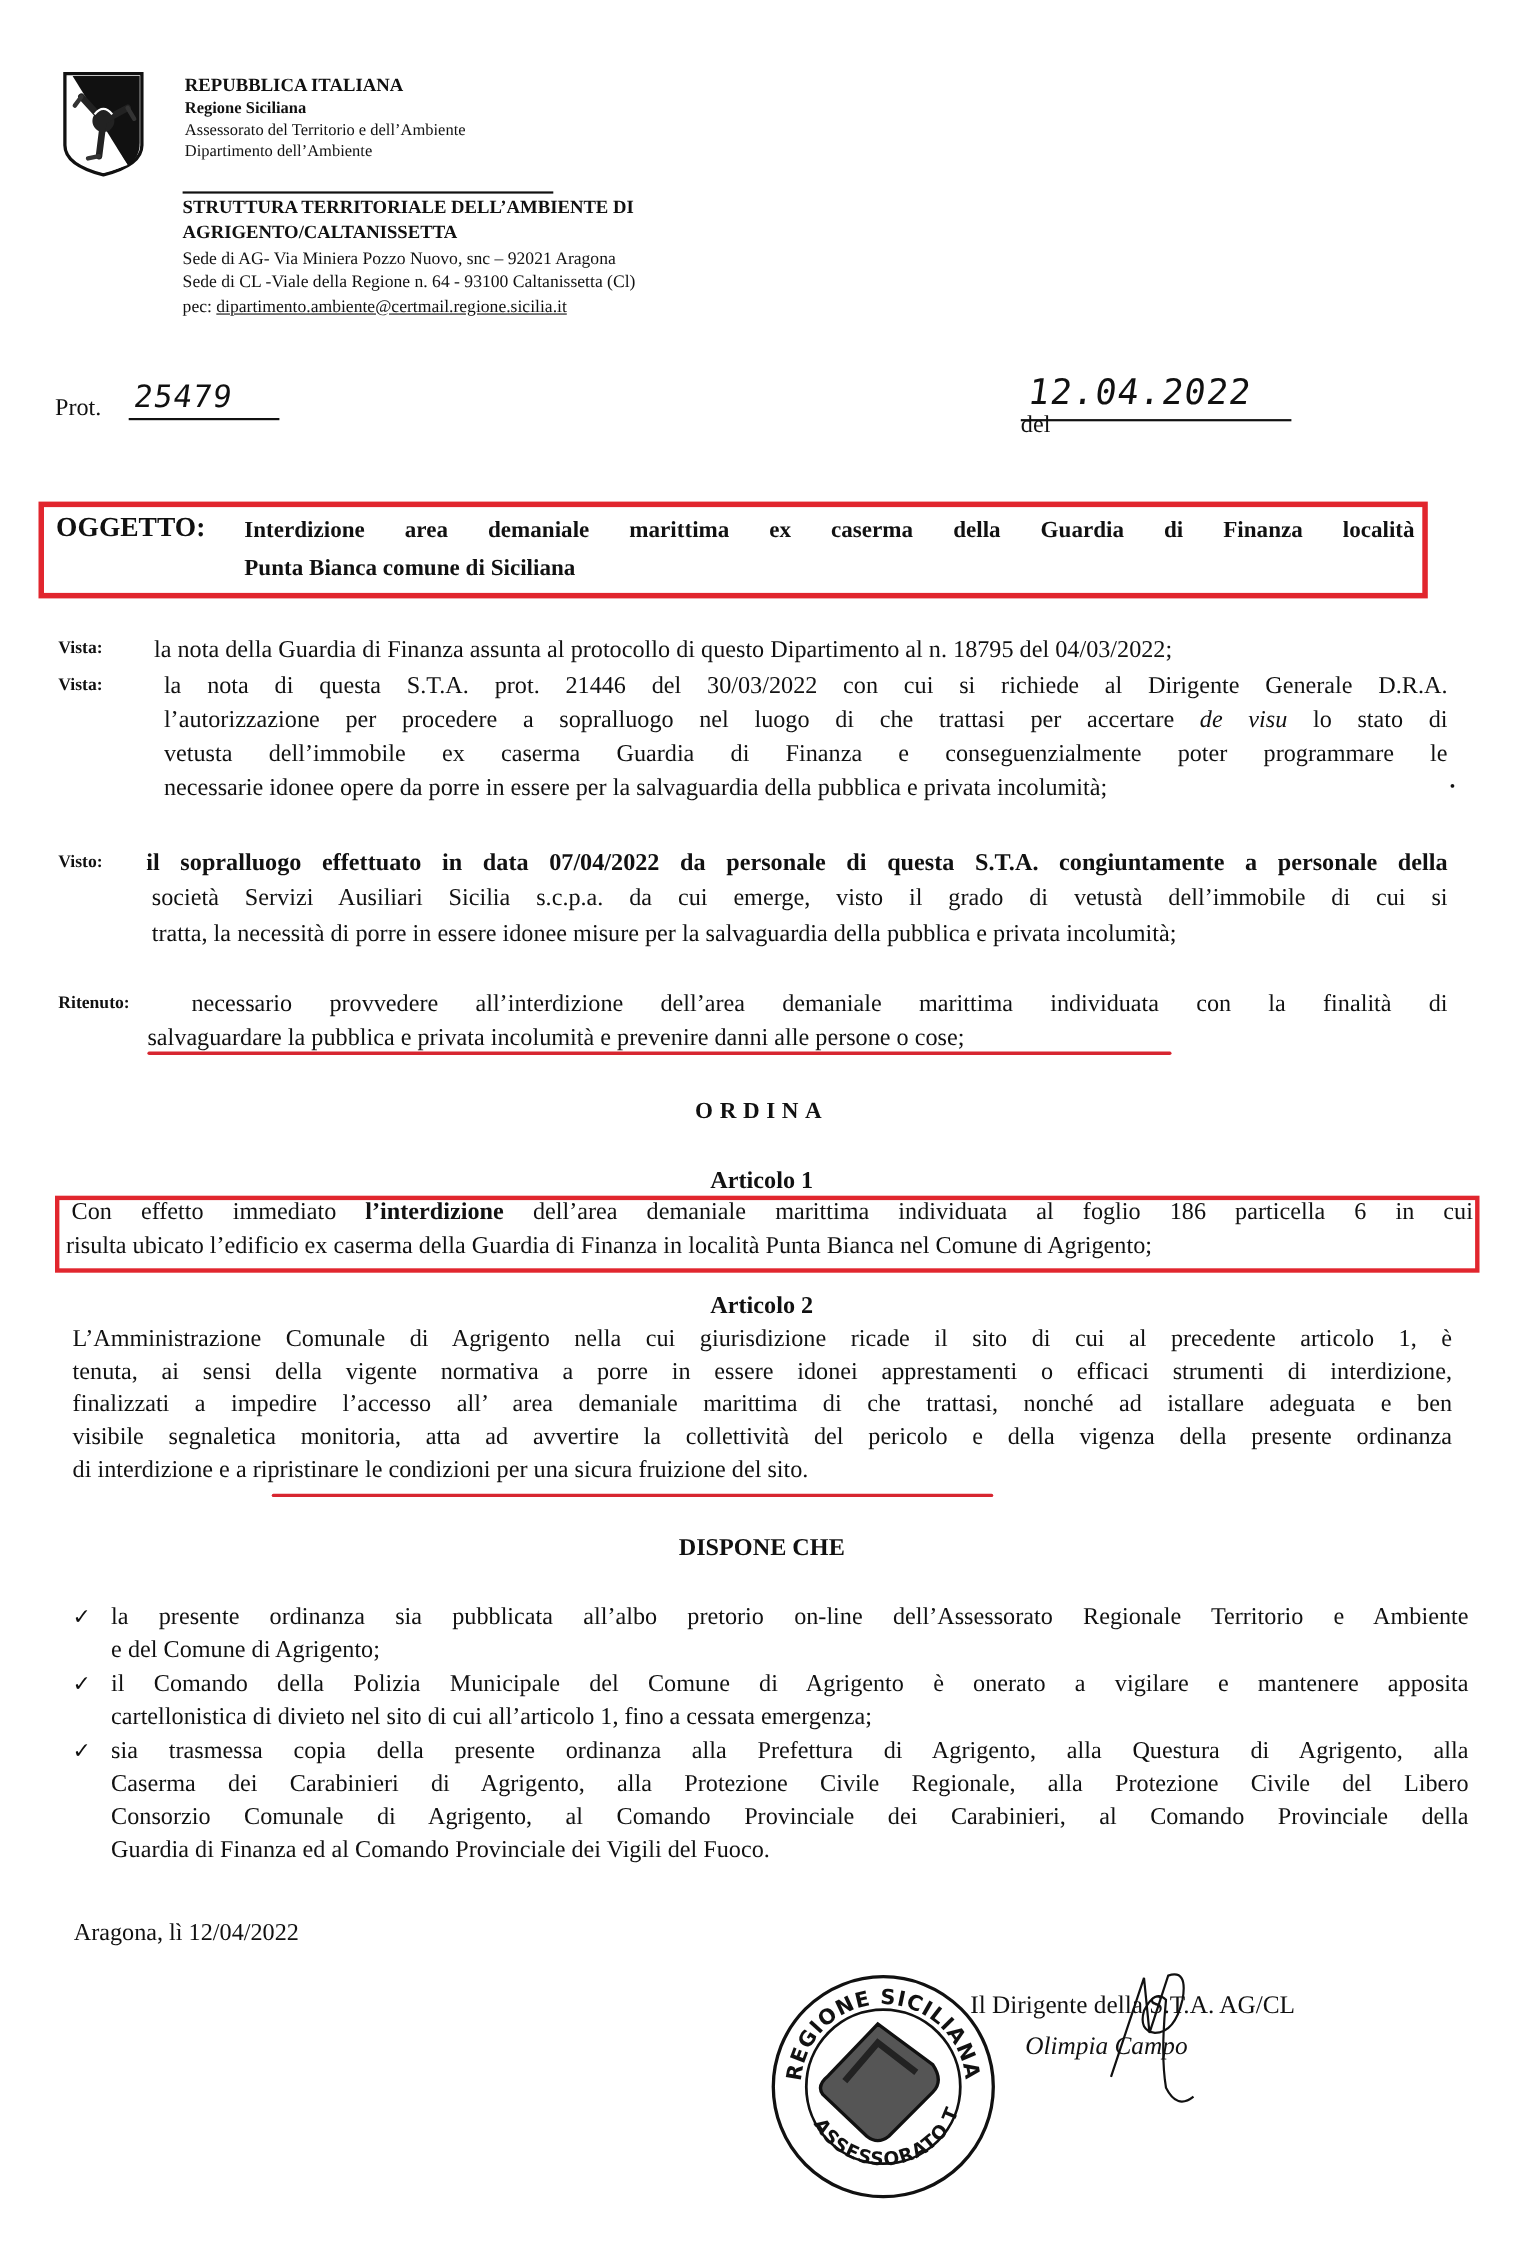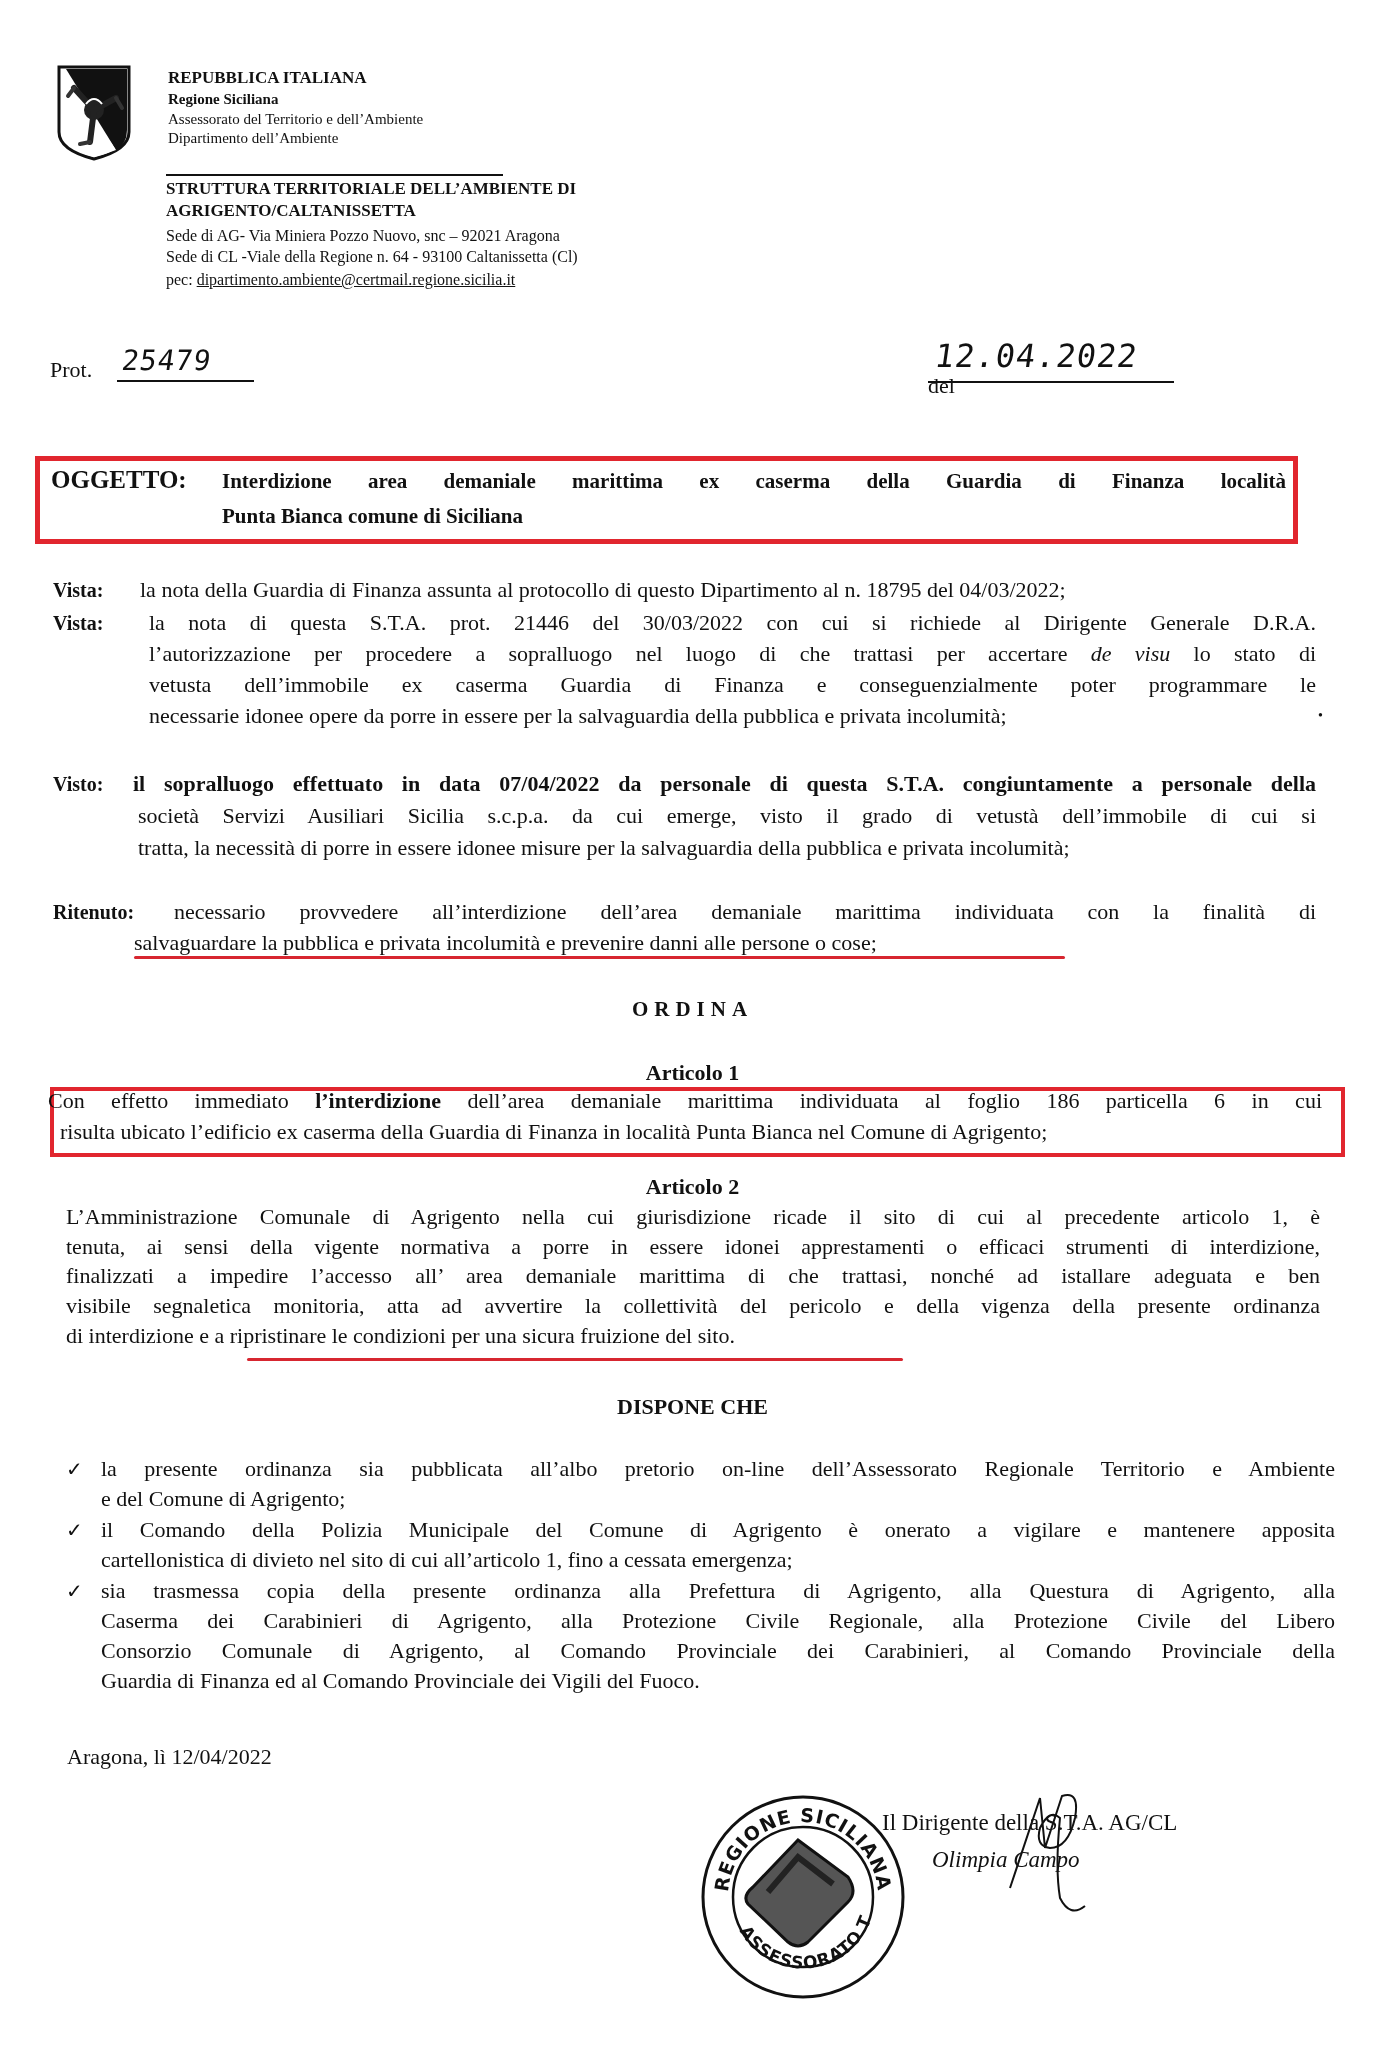--- a/index.html
+++ b/index.html
@@ -5,21 +5,21 @@
   html, body { margin:0; padding:0; background:#ffffff; }
   body { width:1385px; height:2048px; position:relative; overflow:hidden;
          font-family:"Liberation Serif", "DejaVu Serif", serif; color:#111; }
   .abs { position:absolute; white-space:nowrap; }
   .hdr { font-size:16px; line-height:16px; }
   .hdr b { font-weight:700; }
   .line { position:absolute; font-size:22px; line-height:22px; white-space:nowrap; }
   .just { text-align:justify; text-align-last:justify; white-space:normal; }
   .bold { font-weight:700; }
   .ital { font-style:italic; }
-  .label { position:absolute; font-size:20px; line-height:22px; font-weight:700; white-space:nowrap; }
+  .label { position:absolute; font-size:16px; line-height:22px; font-weight:700; white-space:nowrap; }
   .redbox { position:absolute; border:5px solid #e1262e; box-sizing:border-box; }
   .redline { position:absolute; height:3px; background:#d72630; border-radius:2px; }
   .blackline { position:absolute; height:2px; background:#111; }
   .center { position:absolute; left:0; width:1385px; text-align:center; font-size:22px; line-height:22px; font-weight:700; }
   .check { position:absolute; font-size:20px; line-height:22px; font-family:"DejaVu Sans", sans-serif; }
   .handwrite { font-family:"DejaVu Sans Mono", monospace; font-size:28px; line-height:28px; transform:skewX(-8deg); letter-spacing:1px; }
 </style>
 </head>
 <body>
 
@@ -87,21 +87,21 @@
   <div class="label" style="left:53px;top:901px;">Ritenuto:</div>
   <div class="line just" style="left:174px;top:901px;width:1142px;">necessario provvedere all’interdizione dell’area demaniale marittima individuata con la finalità di</div>
   <div class="line" style="left:134px;top:932px;">salvaguardare la pubblica e privata incolumità e prevenire danni alle persone o cose;</div>
   <div class="redline" style="left:134px;top:956px;width:931px;"></div>
 </div>
 
 <div class="center" style="top:998px;letter-spacing:6px;font-size:21px;">ORDINA</div>
 <div class="center" style="top:1062px;">Articolo 1</div>
 
 <div class="redbox" style="left:50px;top:1087px;width:1295px;height:70px;border-width:4px;"></div>
-<div class="line just" style="left:48px;top:1090px;width:1274px;"><span>Con effetto immediato </span><span class="bold">l’interdizione</span><span> dell’area demaniale marittima individuata al foglio 186 particella 6 in cui</span></div>
+<div class="line just" style="left:65px;top:1090px;width:1274px;"><span>Con effetto immediato </span><span class="bold">l’interdizione</span><span> dell’area demaniale marittima individuata al foglio 186 particella 6 in cui</span></div>
 <div class="line" style="left:60px;top:1121px;">risulta ubicato l’edificio ex caserma della Guardia di Finanza in località Punta Bianca nel Comune di Agrigento;</div>
 
 <div class="center" style="top:1176px;">Articolo 2</div>
 <div>
   <div class="line just" style="left:66px;top:1206px;width:1254px;">L’Amministrazione Comunale di Agrigento nella cui giurisdizione ricade il sito di cui al precedente articolo 1, è</div>
   <div class="line just" style="left:66px;top:1236px;width:1254px;">tenuta, ai sensi della vigente normativa a porre in essere idonei apprestamenti o efficaci strumenti di interdizione,</div>
   <div class="line just" style="left:66px;top:1265px;width:1254px;">finalizzati a impedire l’accesso all’ area demaniale marittima di che trattasi, nonché ad istallare adeguata e ben</div>
   <div class="line just" style="left:66px;top:1295px;width:1254px;">visibile segnaletica monitoria, atta ad avvertire la collettività del pericolo e della vigenza della presente ordinanza</div>
   <div class="line" style="left:66px;top:1325px;">di interdizione e a ripristinare le condizioni per una sicura fruizione del sito.</div>
   <div class="redline" style="left:247px;top:1358px;width:656px;"></div>

